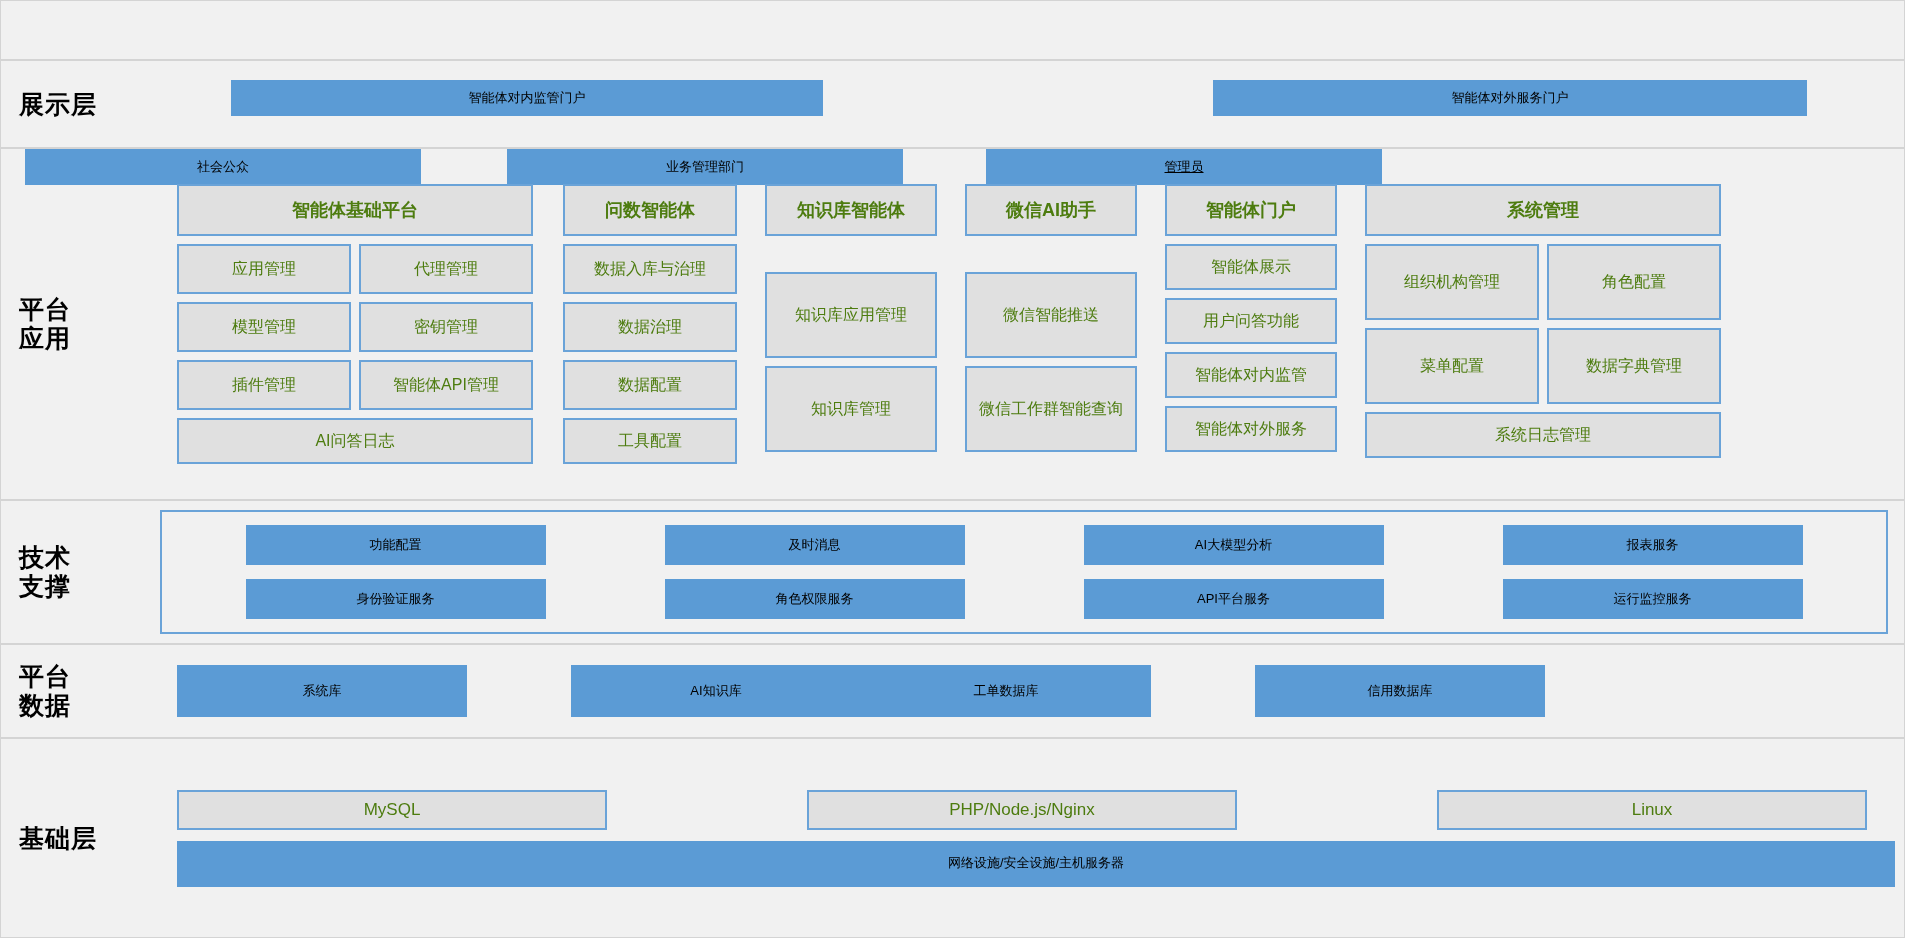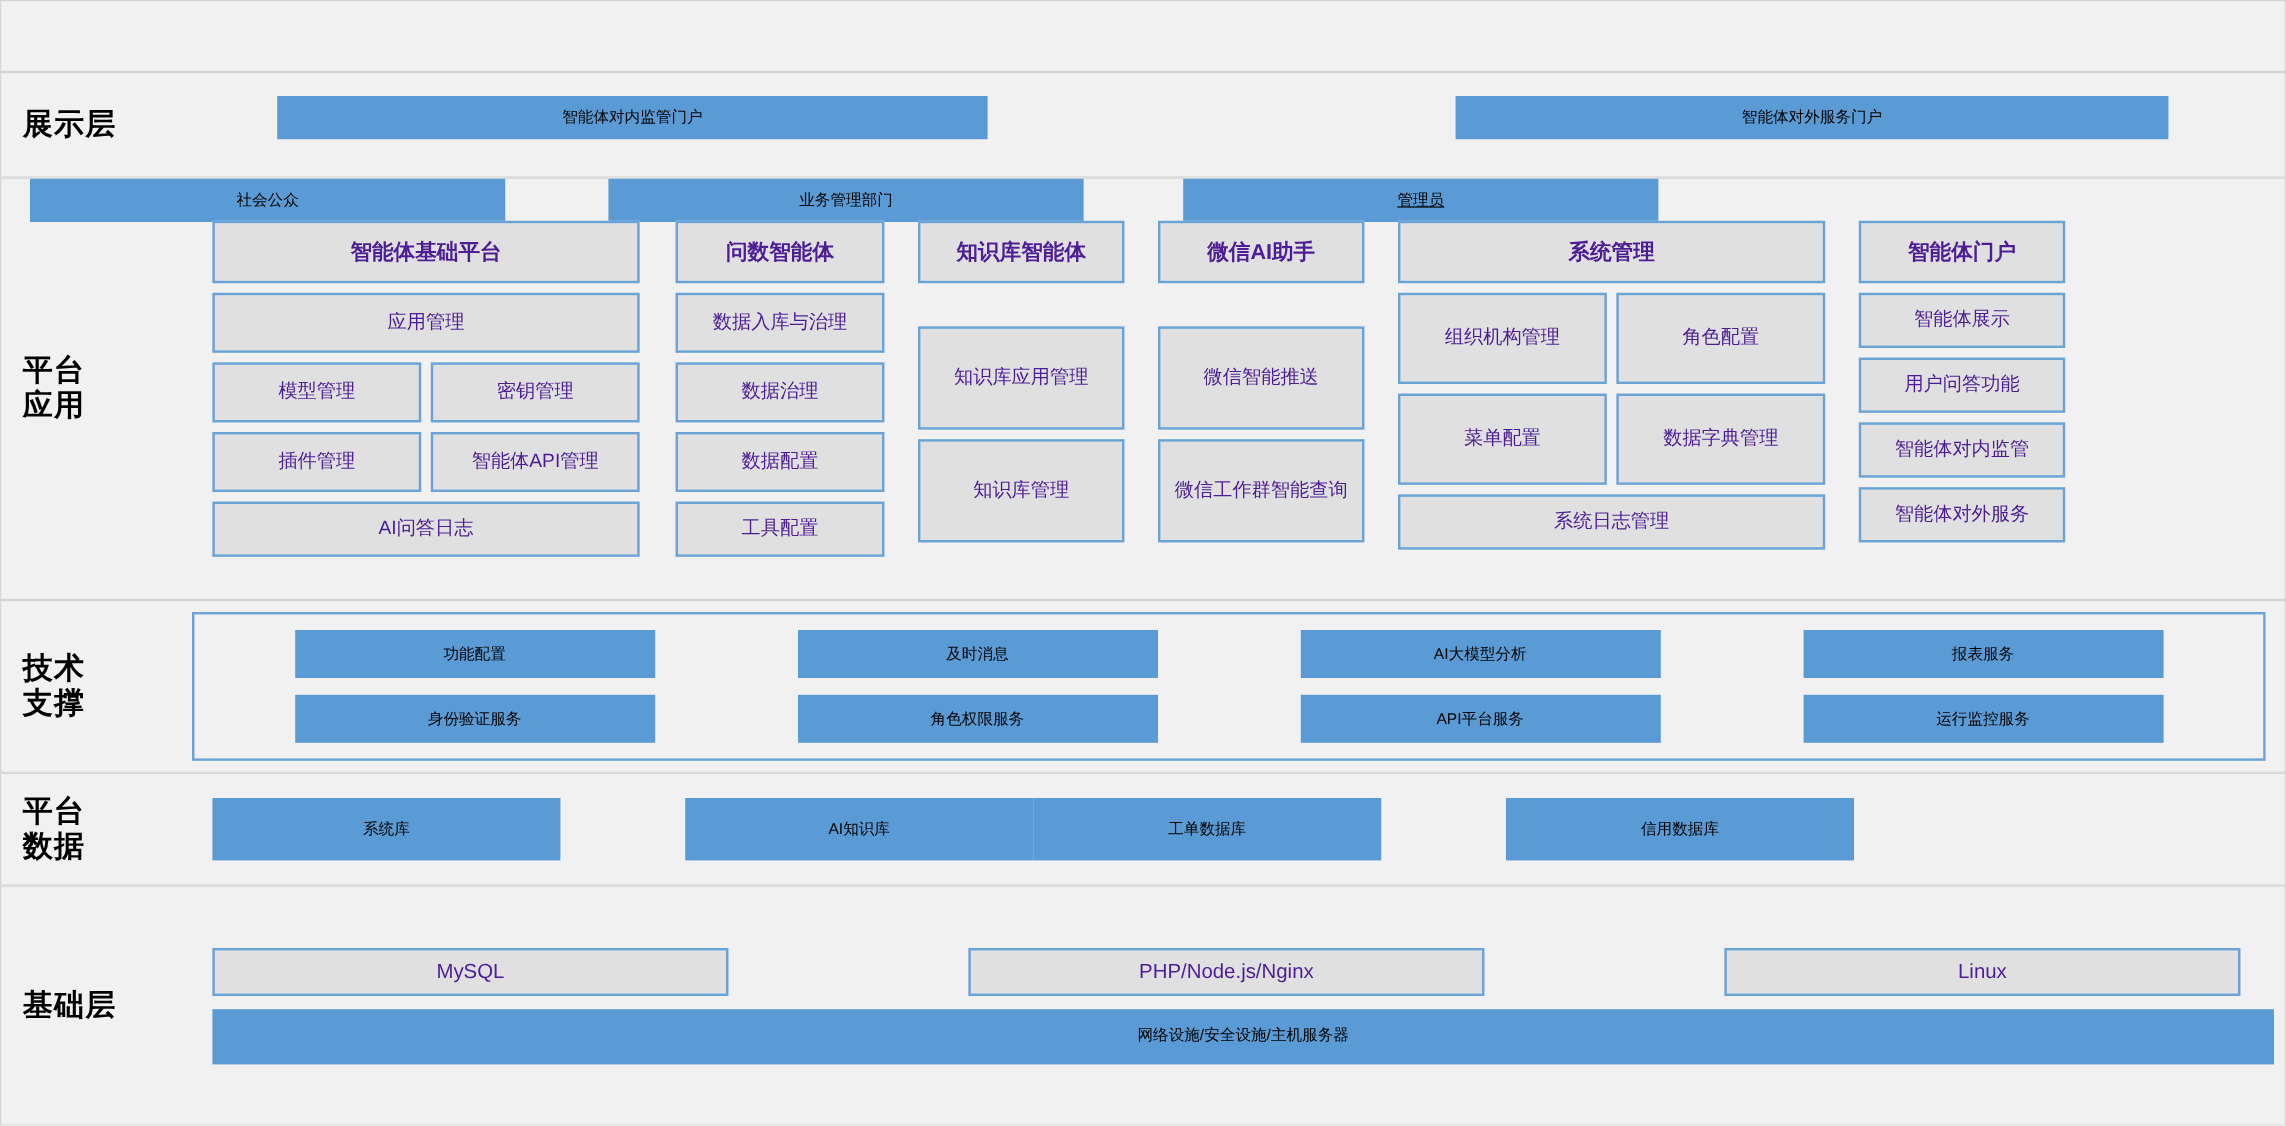--- a/index.html
+++ b/index.html
@@ -56,21 +56,21 @@
     align-items: center;
     justify-content: center;
     font-size: 13px;
     text-align: center;
     line-height: 1.25;
   }
   
   .gray {
     background: #e0e0e0;
     border: 2px solid #6aa3d8;
-    color: #4c1d95;
+    color: #4d7c0f;
     display: flex;
     align-items: center;
     justify-content: center;
     font-size: 16px;
     text-align: center;
     line-height: 1.25;
     padding: 18px 4px;
   }
   .gray.hdr { font-weight: bold; font-size: 18px; }
 
@@ -200,20 +200,21 @@
   <div class="band" id="apps-band">
     <div class="band-label">平台
 应用</div>
     <div class="band-body">
       <div class="apps-grid">
 
         <div class="col" id="col-base">
           <div class="gray hdr">智能体基础平台</div>
           <div class="row2">
             <div class="gray">应用管理</div>
+            <div class="gray">代理管理</div>
           </div>
           <div class="row2">
             <div class="gray">模型管理</div>
             <div class="gray">密钥管理</div>
           </div>
           <div class="row2">
             <div class="gray">插件管理</div>
             <div class="gray">智能体API管理</div>
           </div>
           <div class="gray wide">AI问答日志</div>
@@ -234,41 +235,41 @@
           <div class="gray big2">知识库管理</div>
         </div>
 
         <div class="col" id="col-wx">
           <div class="gray hdr">微信AI助手</div>
           <div class="spacer-gap-kb"></div>
           <div class="gray big">微信智能推送</div>
           <div class="gray big2">微信工作群智能查询</div>
         </div>
 
-        <div class="col" id="col-sys">
-          <div class="gray hdr">系统管理</div>
-          <div class="row2">
-            <div class="gray">组织机构管理</div>
-            <div class="gray">角色配置</div>
-          </div>
-          <div class="row2">
-            <div class="gray">菜单配置</div>
-            <div class="gray">数据字典管理</div>
-          </div>
-          <div class="gray wide">系统日志管理</div>
-        </div>
-
         <div class="col" id="col-portal">
           <div class="gray hdr">智能体门户</div>
           <div class="gray item">智能体展示</div>
           <div class="gray item">用户问答功能</div>
           <div class="gray item">智能体对内监管</div>
           <div class="gray item">智能体对外服务</div>
         </div>
 
+        <div class="col" id="col-sys">
+          <div class="gray hdr">系统管理</div>
+          <div class="row2">
+            <div class="gray">组织机构管理</div>
+            <div class="gray">角色配置</div>
+          </div>
+          <div class="row2">
+            <div class="gray">菜单配置</div>
+            <div class="gray">数据字典管理</div>
+          </div>
+          <div class="gray wide">系统日志管理</div>
+        </div>
+
       </div>
     </div>
   </div>
 
   <div class="band" id="tech-band">
     <div class="band-label">技术
 支撑</div>
     <div class="band-body">
       <div class="tech-inner">
         <div class="tech-col">

